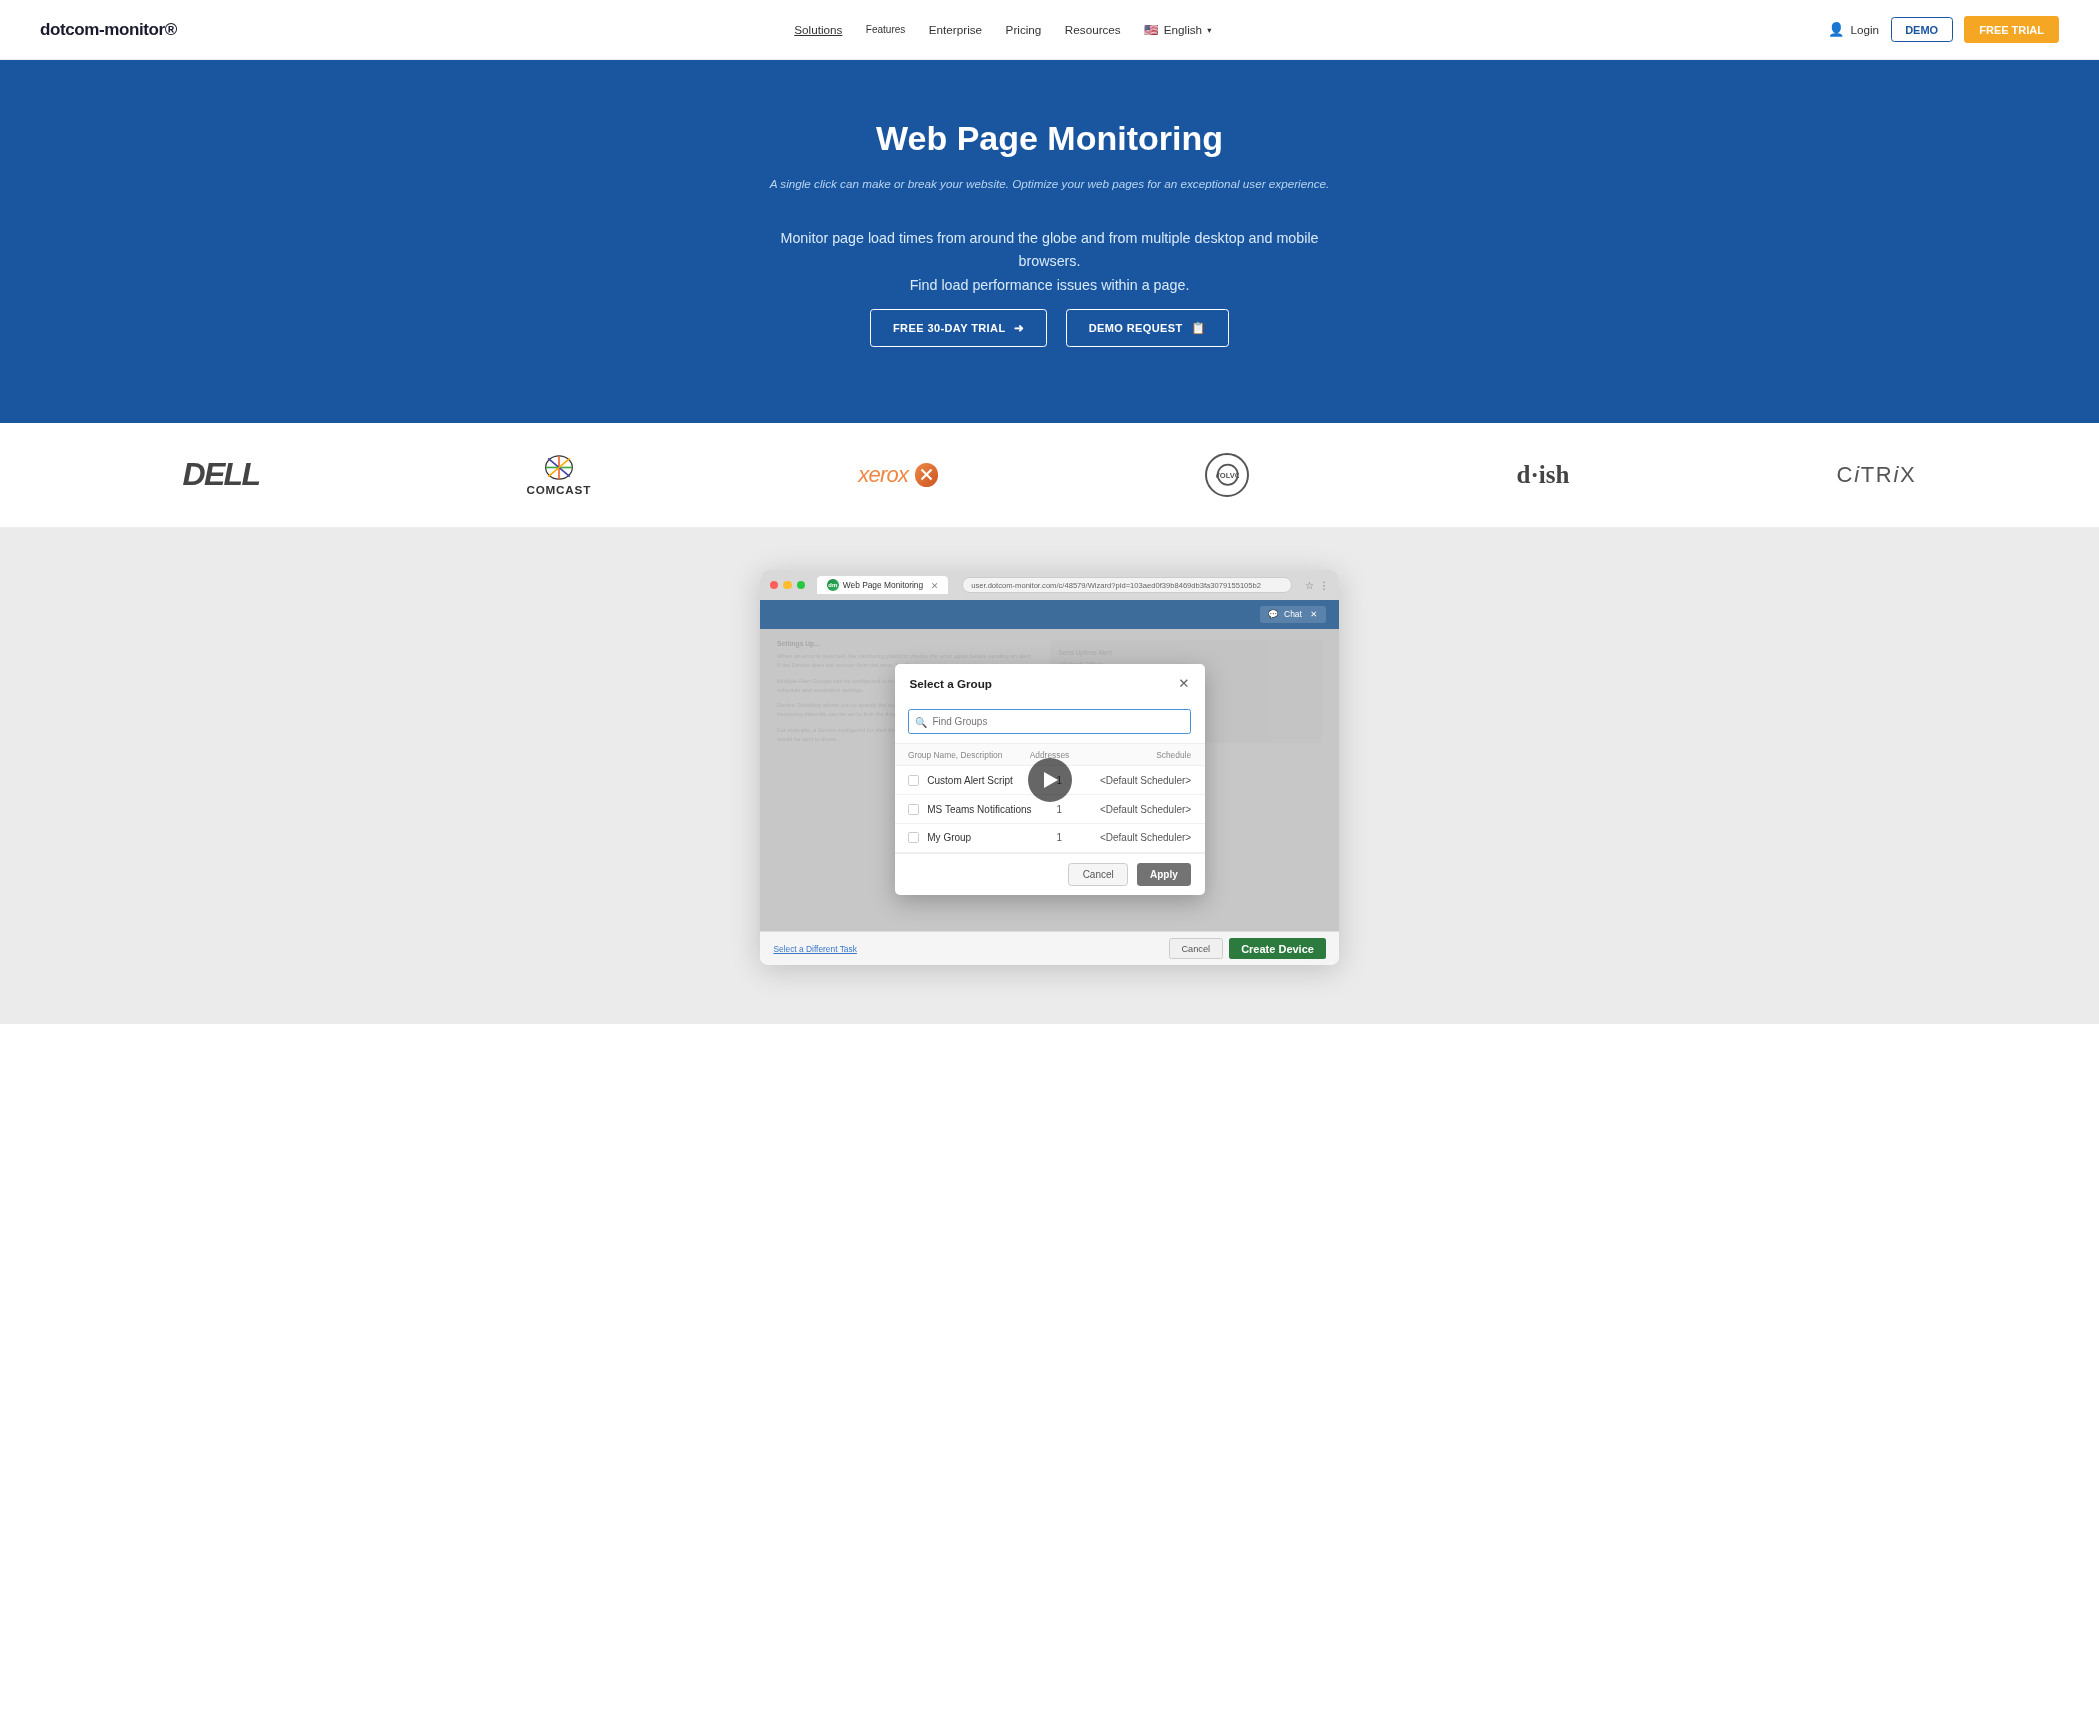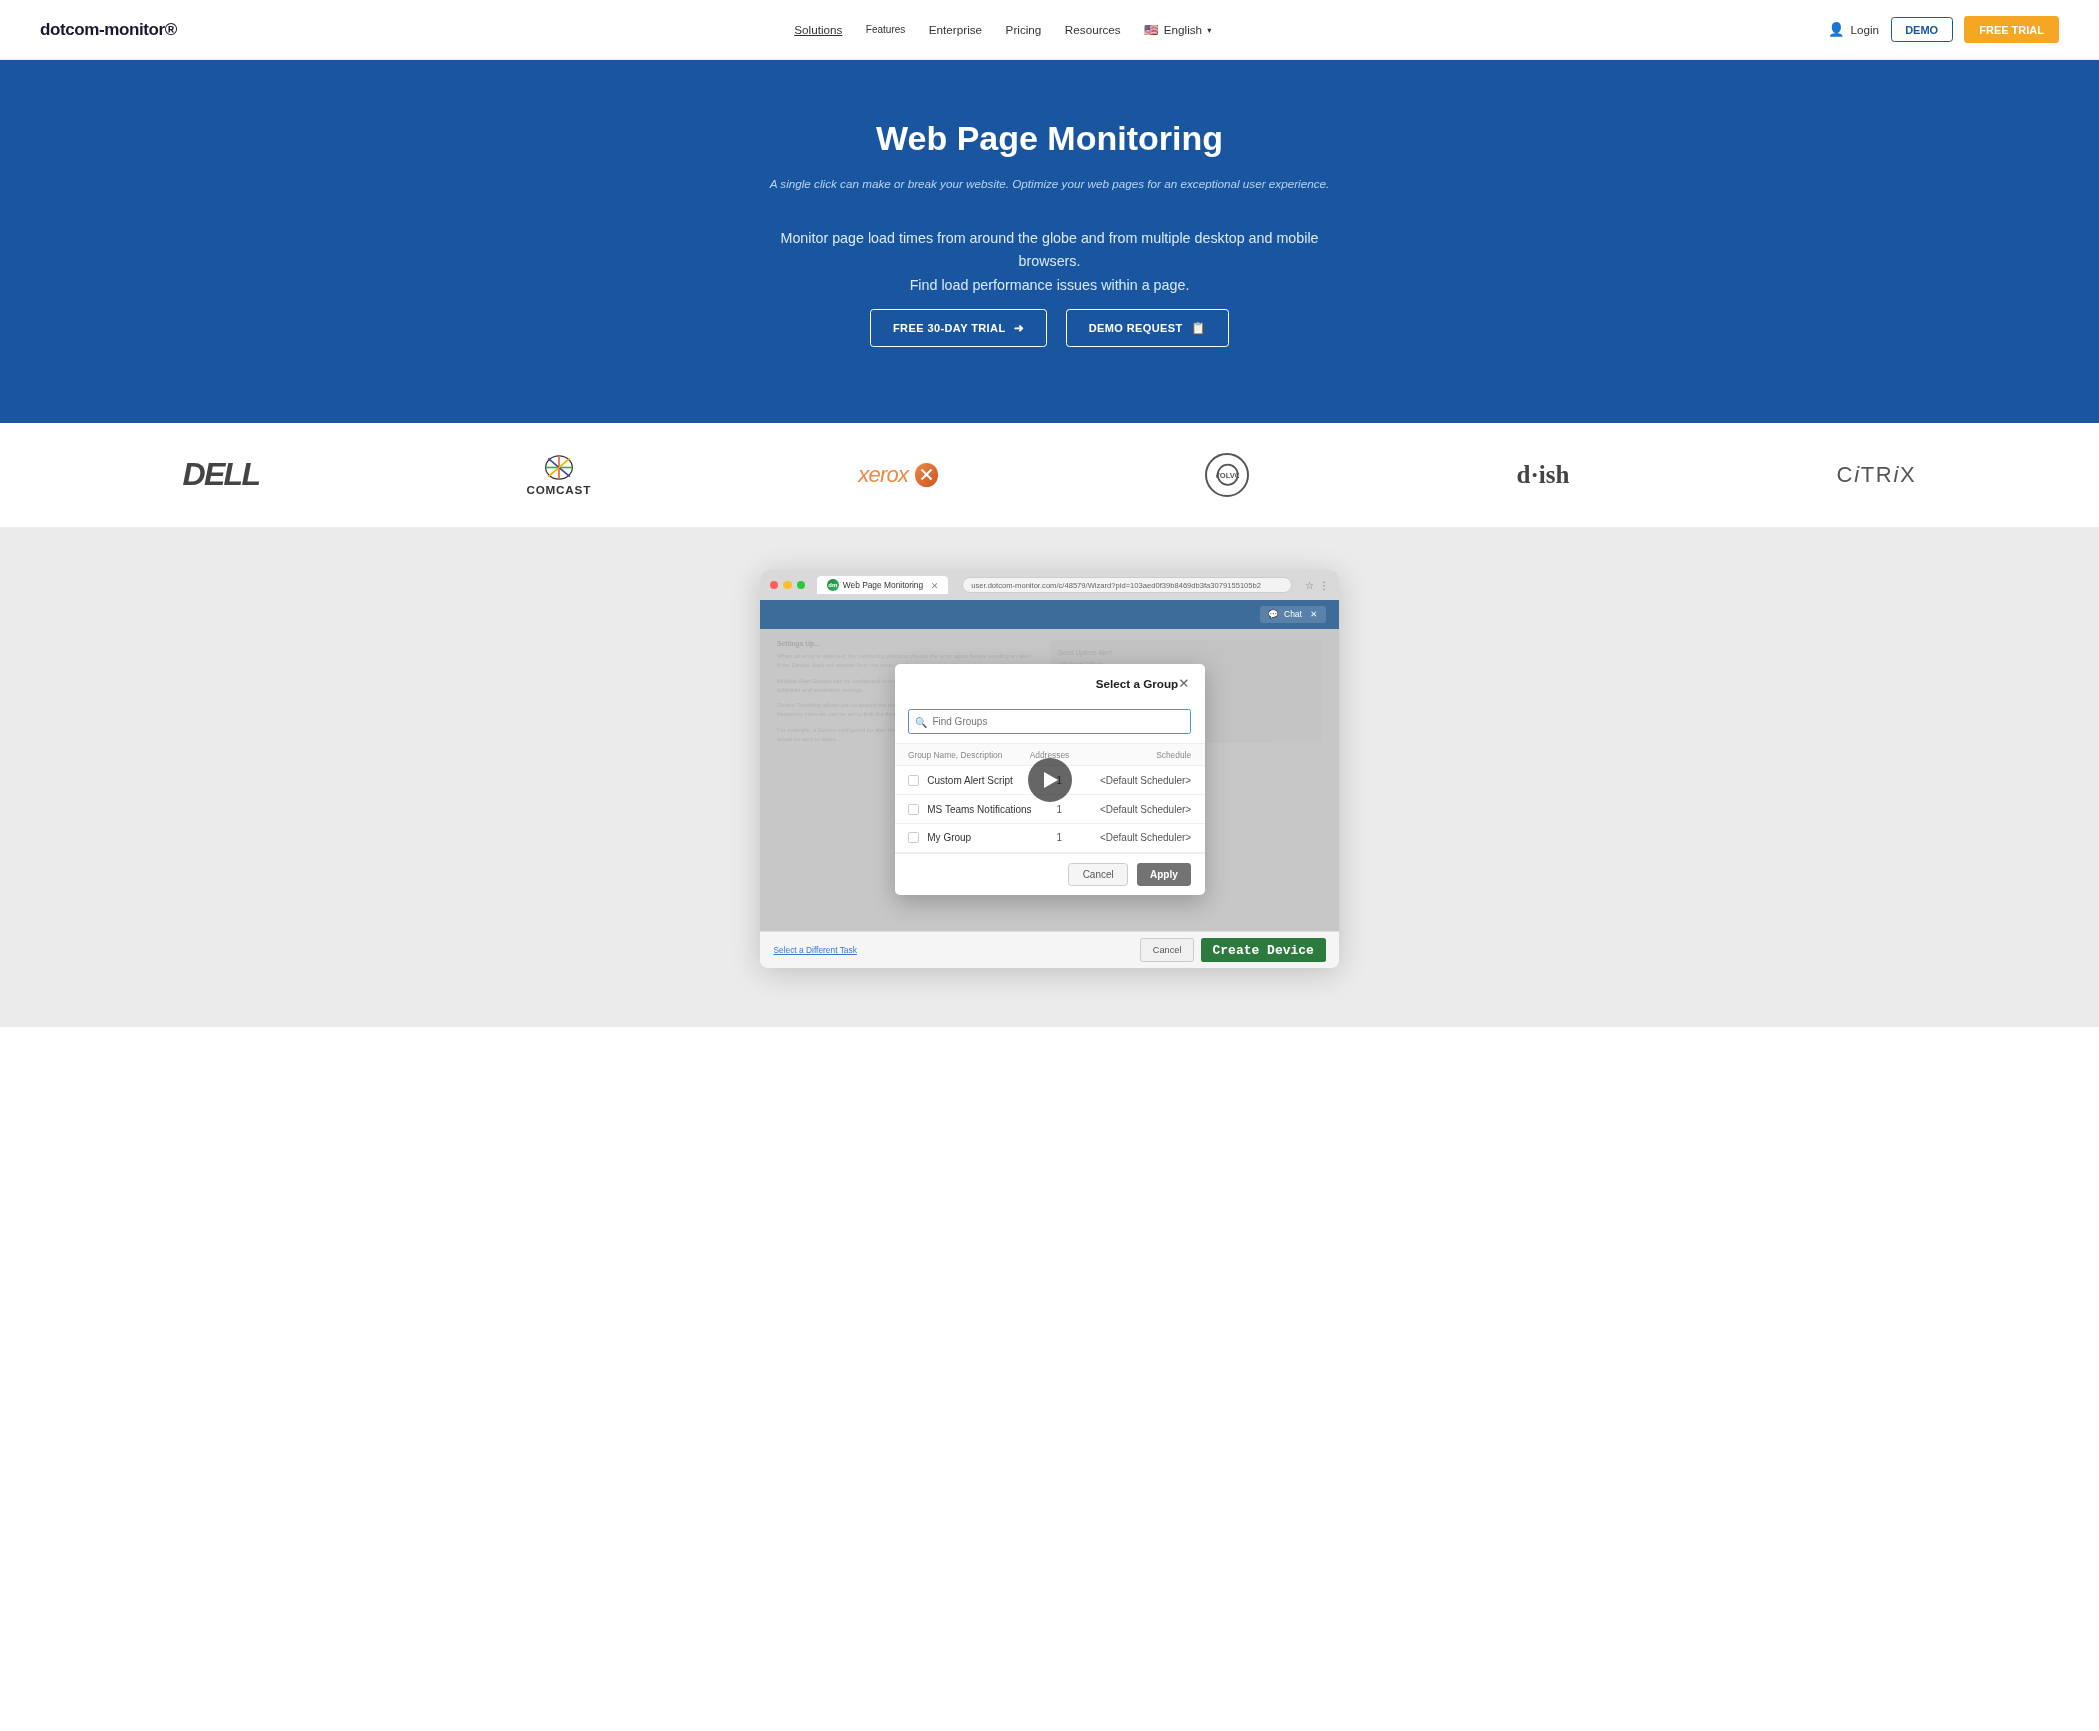--- a/index.html
+++ b/index.html
@@ -140,21 +140,21 @@
         </div>
       </div>
 
       <div style="position:absolute;top:0;left:0;right:0;bottom:0;background:rgba(0,0,0,0.22);display:flex;align-items:center;justify-content:center;z-index:10;">
 
         <div style="position:absolute;top:50%;left:50%;transform:translate(-50%,-50%);width:44px;height:44px;background:rgba(0,0,0,0.6);border-radius:50%;display:flex;align-items:center;justify-content:center;cursor:pointer;z-index:20;">
           <div style="width:0;height:0;border-top:8.4px solid transparent;border-bottom:8.4px solid transparent;border-left:14.3px solid #fff;margin-left:3.4px;"></div>
         </div>
 
         <div style="background:#fff;border-radius:5px;width:310px;box-shadow:0 6.7px 23.5px rgba(0,0,0,0.25);overflow:hidden;z-index:15;">
-          <div style="padding:11.7px 15px 10px;display:flex;align-items:center;justify-content:flex-end;">
+          <div style="padding:11.7px 15px 10px;display:flex;align-items:center;justify-content:space-between;">
             <span style="font-size:11.7px;font-weight:700;color:#222;">Select a Group</span>
             <button style="background:none;border:none;font-size:13.4px;color:#666;cursor:pointer;">✕</button>
           </div>
           <div style="padding:8.4px 13.4px;border-bottom:0.8px solid #eee;">
             <div style="position:relative;">
               <span style="position:absolute;left:7.6px;top:50%;transform:translateY(-50%);color:#999;font-size:10px;">🔍</span>
               <input type="text" placeholder="Find Groups" style="width: 100%; border: 1.7px solid rgb(74, 144, 217); border-radius: 2.5px; padding: 5.9px 8.4px 5.9px 23.5px; font-size: 10px; outline: none; color: rgb(51, 51, 51);">
             </div>
           </div>
           <div style="display:flex;justify-content:space-between;padding:5.9px 13.4px;font-size:8.4px;color:#888;border-bottom:0.8px solid #eee;background:#fafafa;">
@@ -188,18 +188,18 @@
             <button style="background:#737373;color:#fff;border:none;padding:5px 13.4px;border-radius:3.4px;font-size:10px;cursor:pointer;font-weight:600;">Apply</button>
           </div>
         </div>
       </div>
     </div>
 
     <div style="background:#f5f5f5;border-top:0.8px solid #ddd;padding:6.7px 13.4px;display:flex;align-items:center;justify-content:space-between;">
       <a href="#" style="color:#3a78c9;font-size:8.4px;text-decoration:underline;">Select a Different Task</a>
       <div style="display:flex;gap:6.7px;">
         <button style="border:0.8px solid #ccc;background:#f0f0f0;color:#555;padding:4.2px 11.7px;border-radius:2.5px;font-size:9.2px;cursor:pointer;">Cancel</button>
-        <button style="background:#2d7a3e;color:#fff;border:none;padding:4.2px 11.7px;border-radius:2.5px;font-size:13px;cursor:pointer;font-weight:600;font-family:Liberation Mono, monospace;">Create Device</button>
+        <button style="background:#2d7a3e;color:#fff;border:none;padding:4.2px 11.7px;border-radius:2.5px;font-size:11px;cursor:pointer;font-weight:600;">Create Device</button>
       </div>
     </div>
   </div>
 </section>
 
 
 </body></html>

